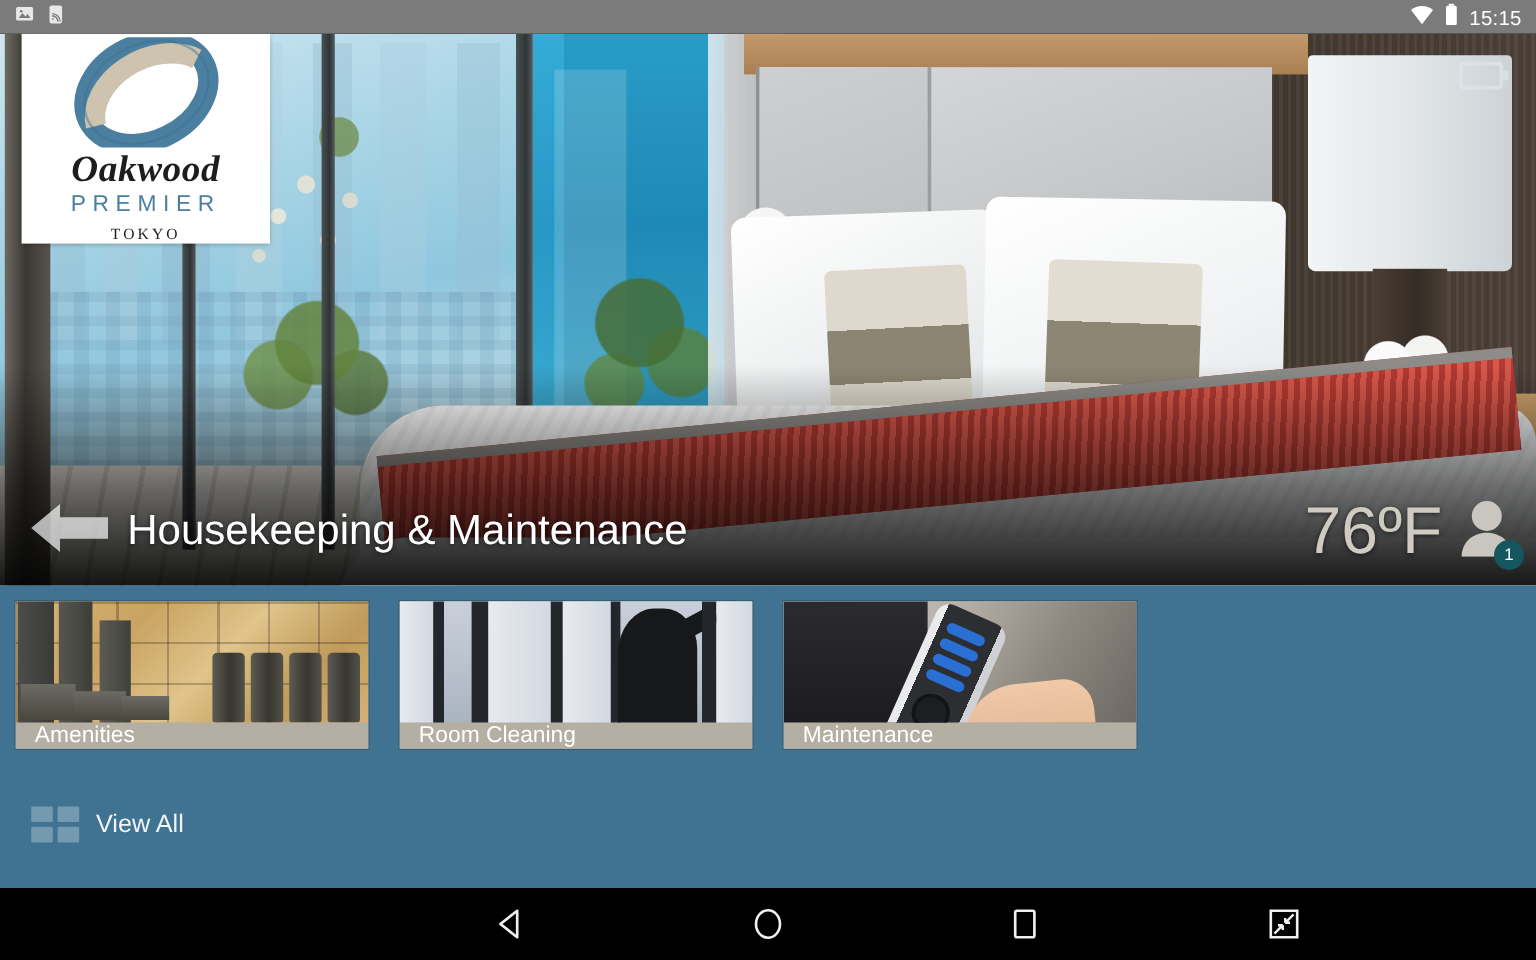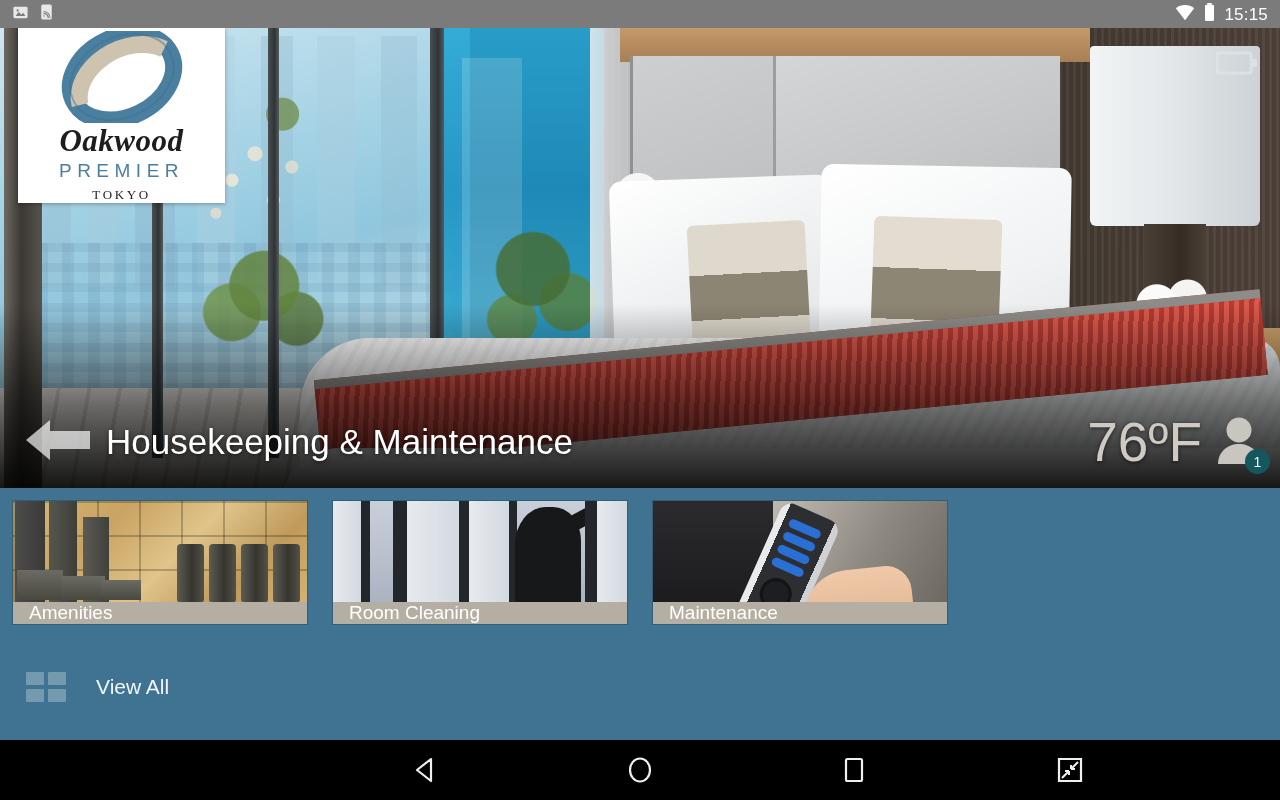--- a/index.html
+++ b/index.html
@@ -322,21 +322,21 @@
     border-radius:54px 54px 16px 16px;
   }
   .ln-hook{ position:absolute; top:0; width:3px; height:20px; background:#8c8c8c; }
   .ln-towel{
     position:absolute; bottom:0; width:86px; height:60px; background:linear-gradient(to bottom,#ffffff,#eceae4);
     clip-path:polygon(50% 0,100% 100%,0 100%);
   }
 
   
   .viewall{
-    position:absolute; left:26px; top:184px; display:flex; align-items:center; gap:30px; cursor:pointer;
+    position:absolute; left:26px; top:184px; display:flex; align-items:center; gap:14px; cursor:pointer;
   }
   .grid-icon{ display:grid; grid-template-columns:repeat(2,18px); grid-template-rows:repeat(2,13px); gap:4px; }
   .grid-icon i{ background:rgba(255,255,255,.28); display:block; border-radius:1px; }
   .viewall-label{ color:#f2f5f7; font-size:21px; }
 
   
   .navbar{
     position:absolute; left:0; top:740px; width:1280px; height:60px; background:#000;
     display:flex; align-items:center; z-index:40;
   }

